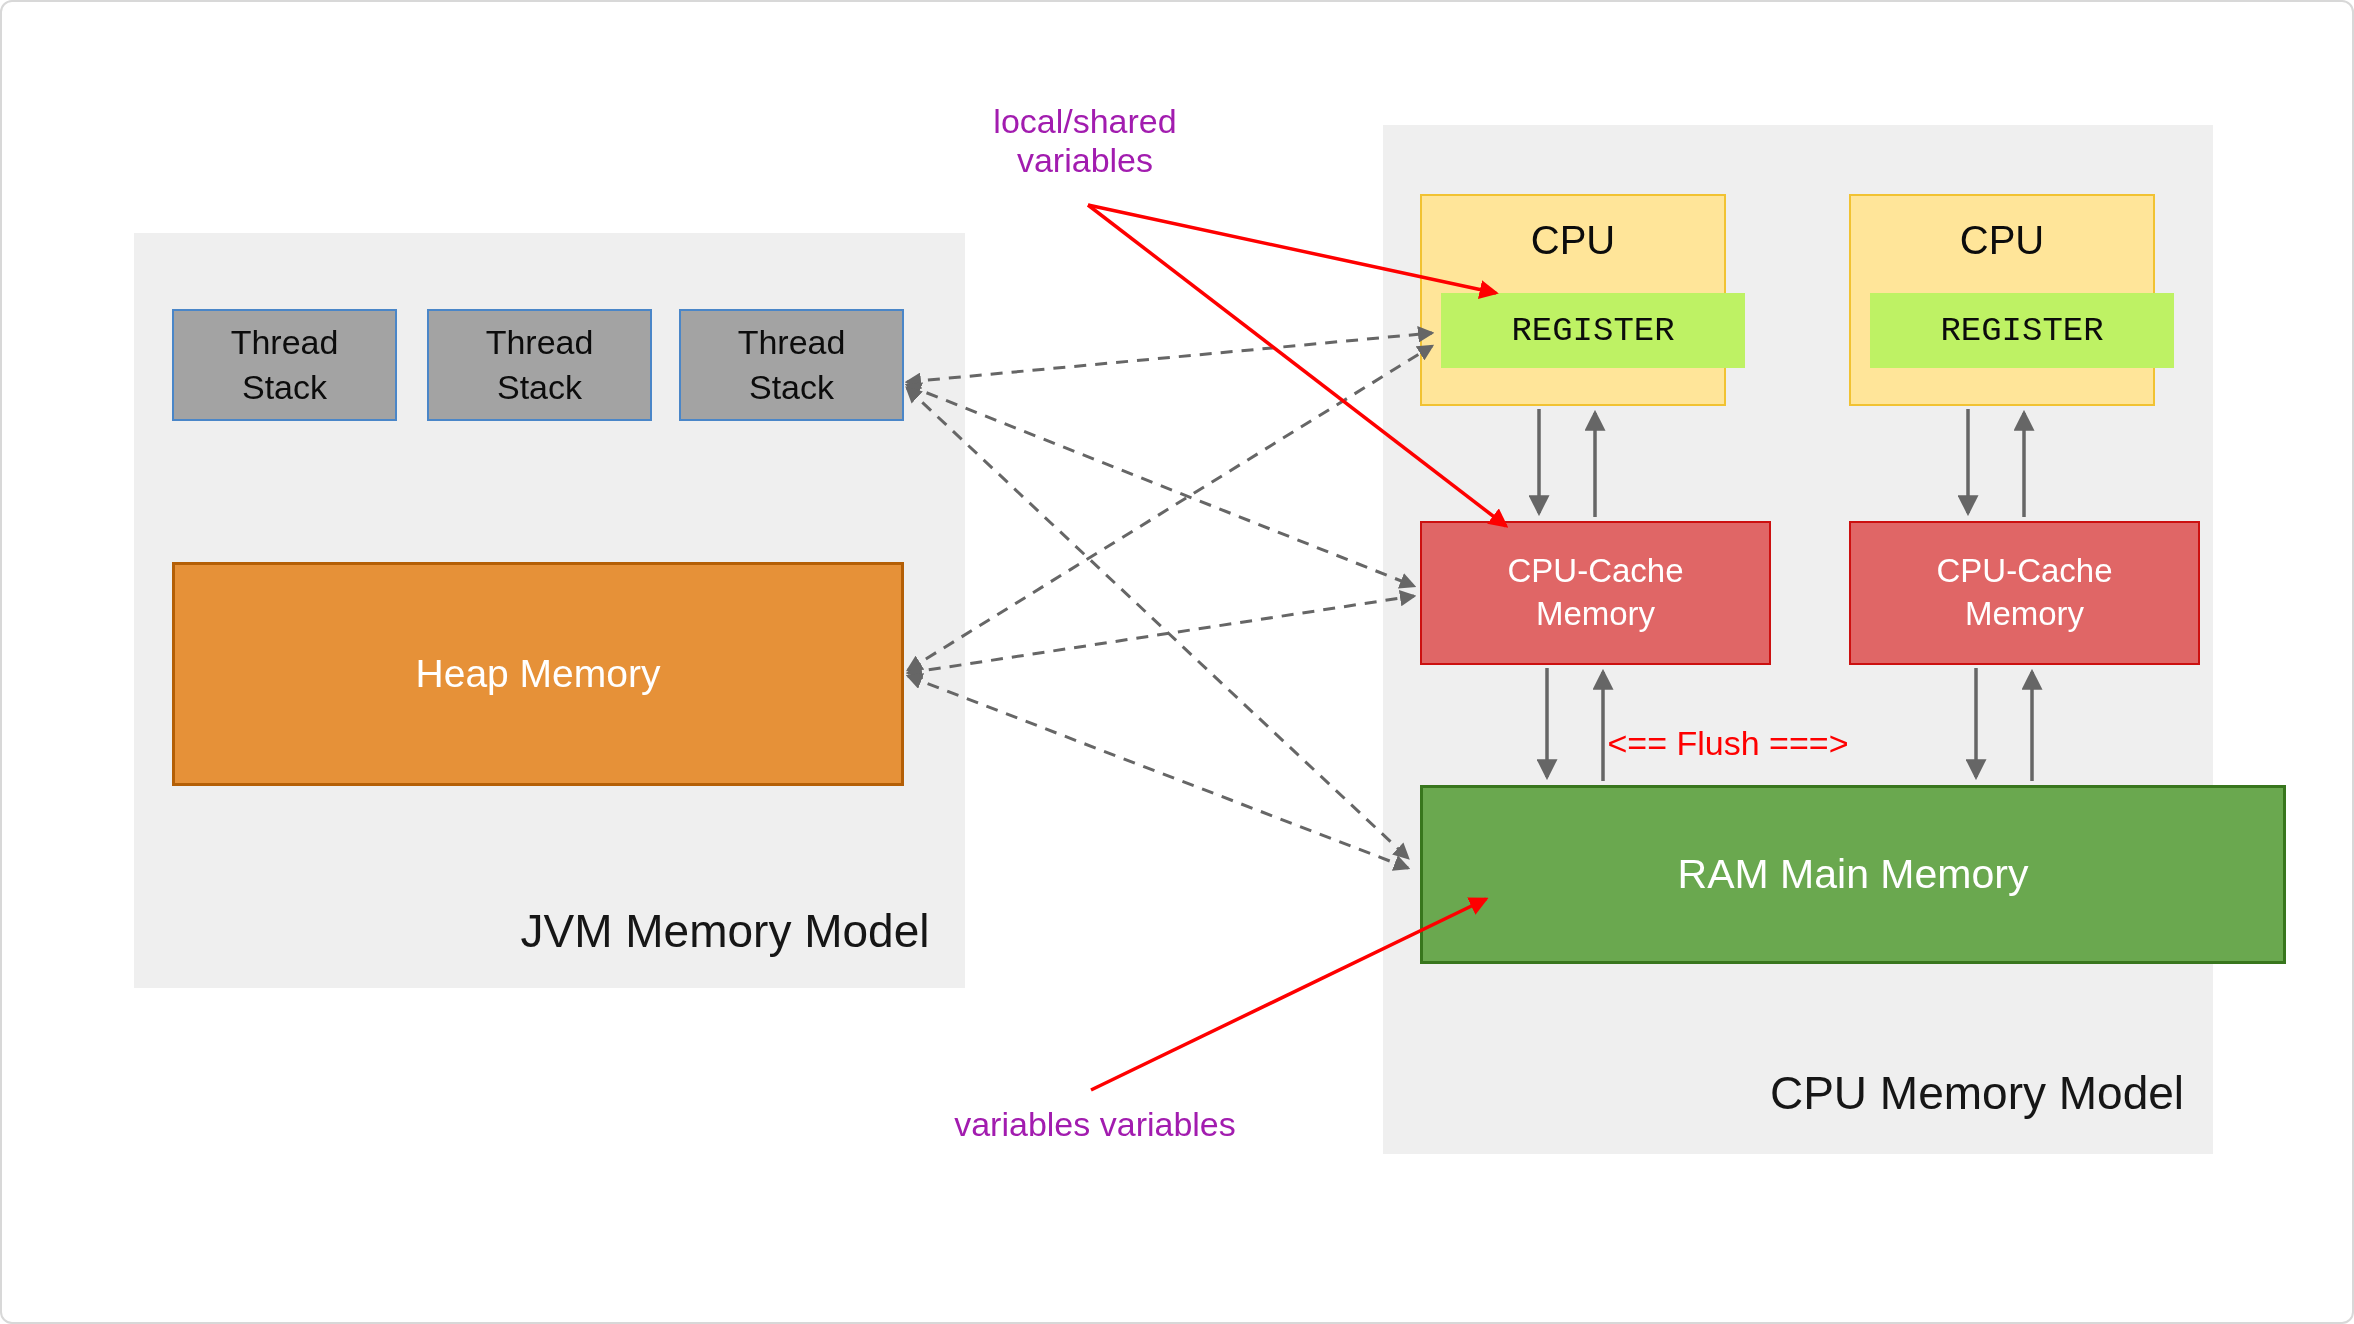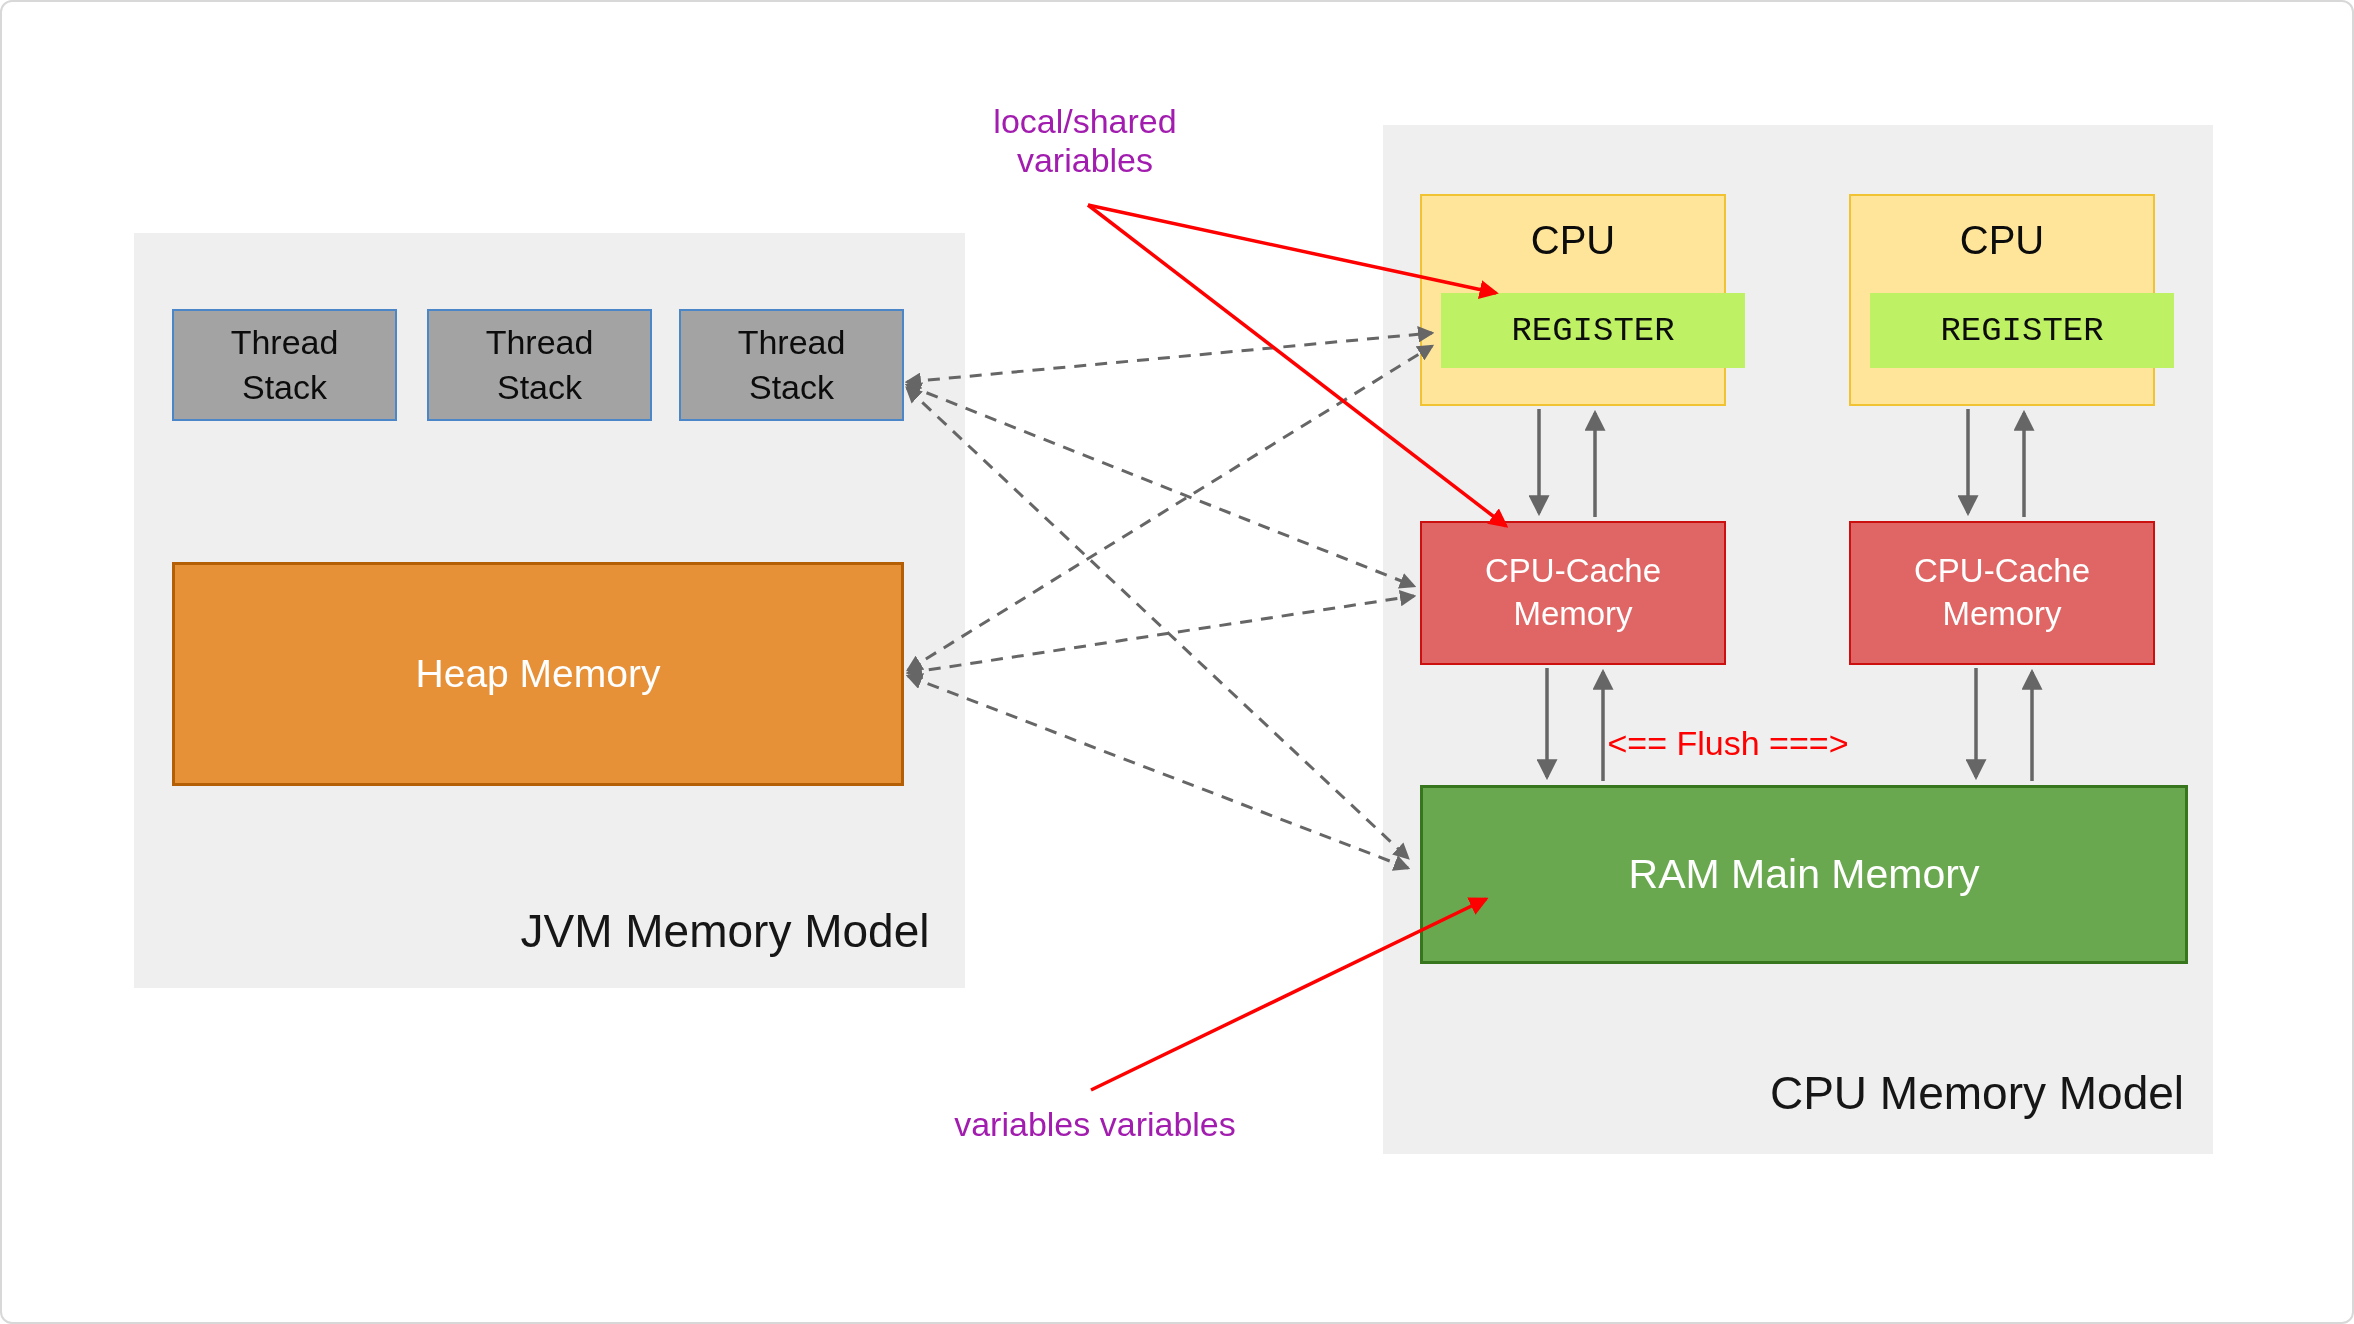--- a/index.html
+++ b/index.html
@@ -45,27 +45,27 @@
     color: #0c0c0c; font-size: 40px;
     display: flex; justify-content: center; align-items: flex-start;
     padding-top: 22px;
   }
   .register {
     top: 291px; width: 304px; height: 75px;
     background: #bef264;
     color: #0c0c0c; font-size: 34px; font-family: Liberation Mono, monospace;
   }
   .cache {
-    top: 519px; width: 306px; height: 144px;
+    top: 519px; width: 351px; height: 144px;
     background: #e06666;
     border: 2px solid #cc1010;
     color: #ffffff; font-size: 33px; line-height: 1.3;
   }
   .ram {
-    left: 1418px; top: 783px; width: 768px; height: 179px;
+    left: 1418px; top: 783px; width: 866px; height: 179px;
     background: #6aa84f;
     border: 3px solid #38761d;
     color: #ffffff; font-size: 41px;
   }
   .red-note {
     color: #a21caf; font-size: 34px; line-height: 1.15;
     text-align: center; white-space: pre-line; width: 320px;
   }
   .flush {
     left: 1576px; top: 722px; width: 300px;

